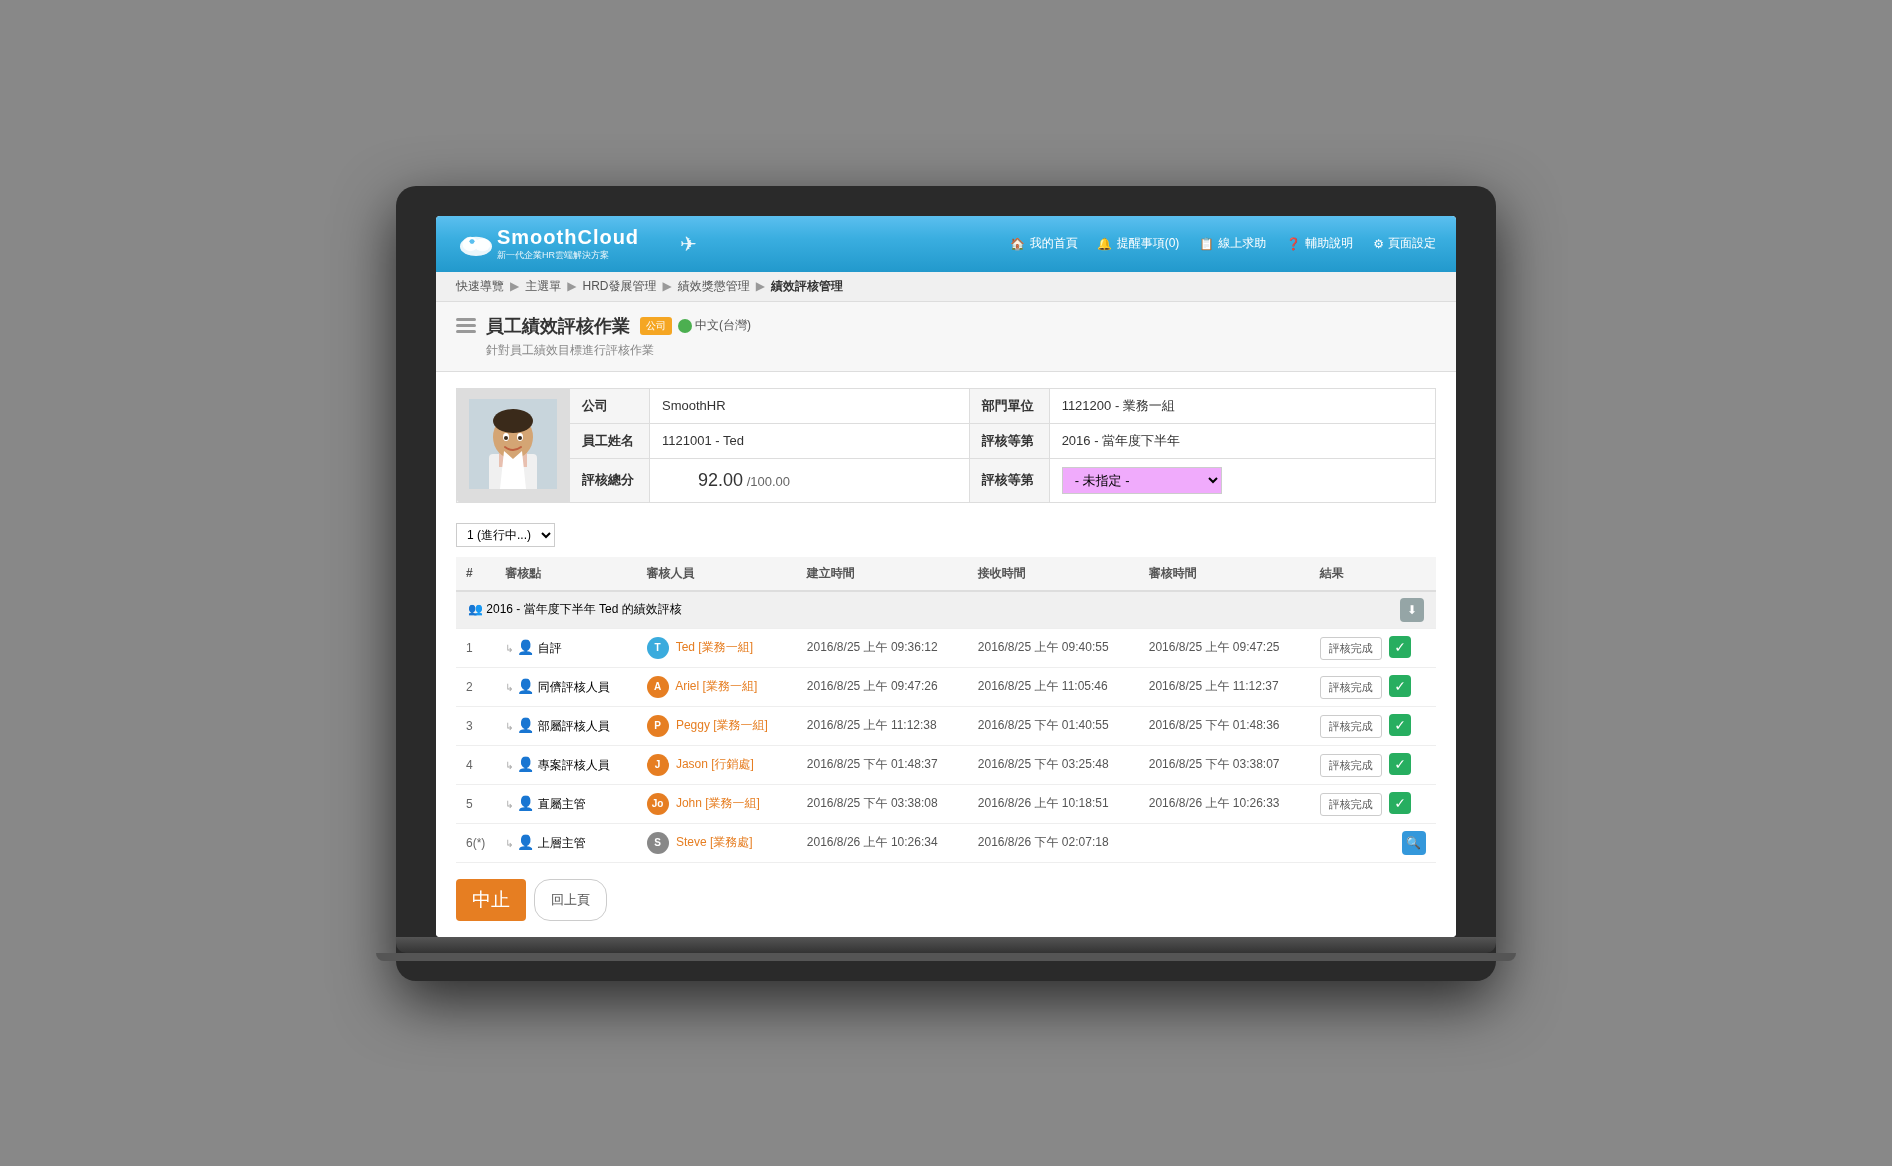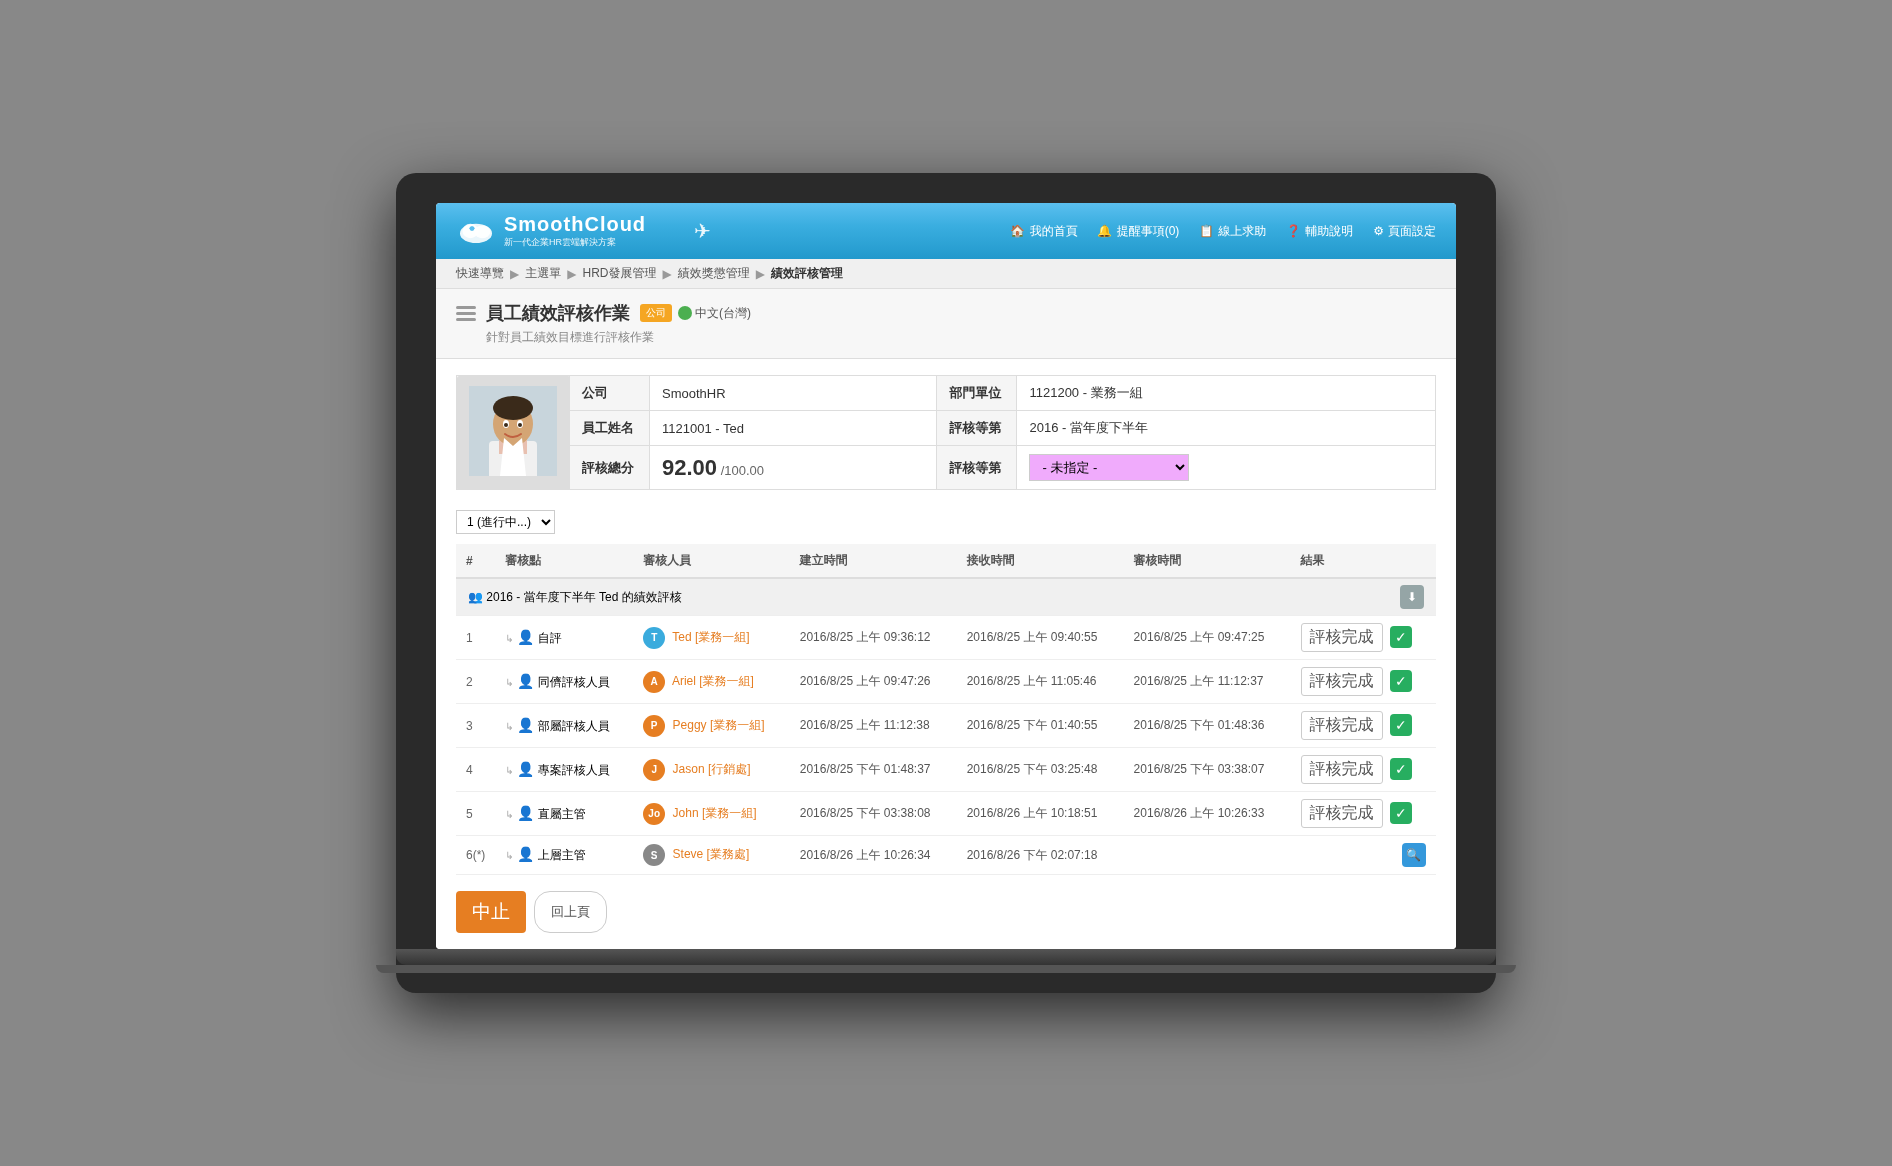--- a/index.html
+++ b/index.html
@@ -34,21 +34,21 @@
       background: linear-gradient(180deg, #5bbfef 0%, #3aaee0 40%, #2299cc 100%);
       padding: 8px 20px;
       display: flex;
       justify-content: space-between;
       align-items: center;
     }
 
     .logo-area {
       display: flex;
       align-items: center;
-      gap: 8px;
+      gap: 1px;
     }
 
     .logo-icon {
       width: 40px;
       height: 40px;
     }
 
     .logo-text {
       color: white;
     }
@@ -212,23 +212,24 @@
       height: 90px;
       background: #ddd;
       border: 1px solid #ddd;
       vertical-align: middle;
       text-align: center;
       overflow: hidden;
       border-radius: 2px;
     }
 
     .score-value {
-      font-size: 22px;
-      font-weight: bold;
+      font-size: 18px;
+      font-weight: normal;
       color: #333;
+      margin-left: 36px;
     }
 
     .score-max {
       font-size: 13px;
       color: #666;
     }
 
     .grade-select {
       border: 1px solid #ccc;
       padding: 4px 8px;
@@ -310,21 +311,21 @@
 
     .timestamp {
       color: #555;
       font-size: 11px;
     }
 
     .status-btn {
       background: white;
       border: 1px solid #ccc;
       padding: 3px 8px;
-      font-size: 16px;
+      font-size: 11px;
       color: #555;
       cursor: pointer;
       border-radius: 3px;
     }
 
     .check-icon {
       display: inline-flex;
       align-items: center;
       justify-content: center;
       width: 22px;

